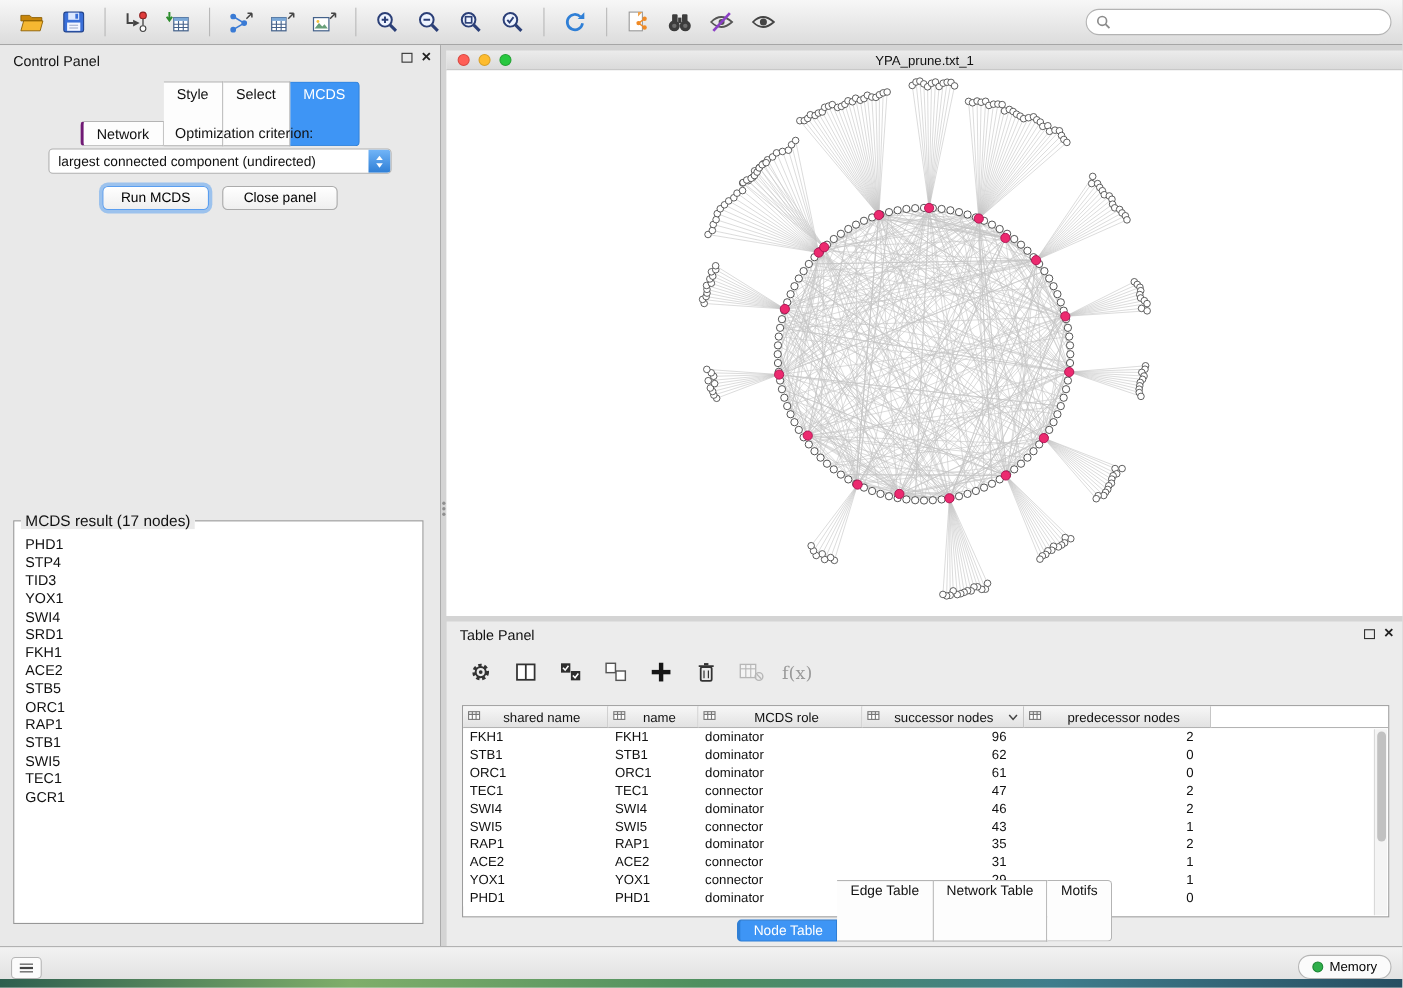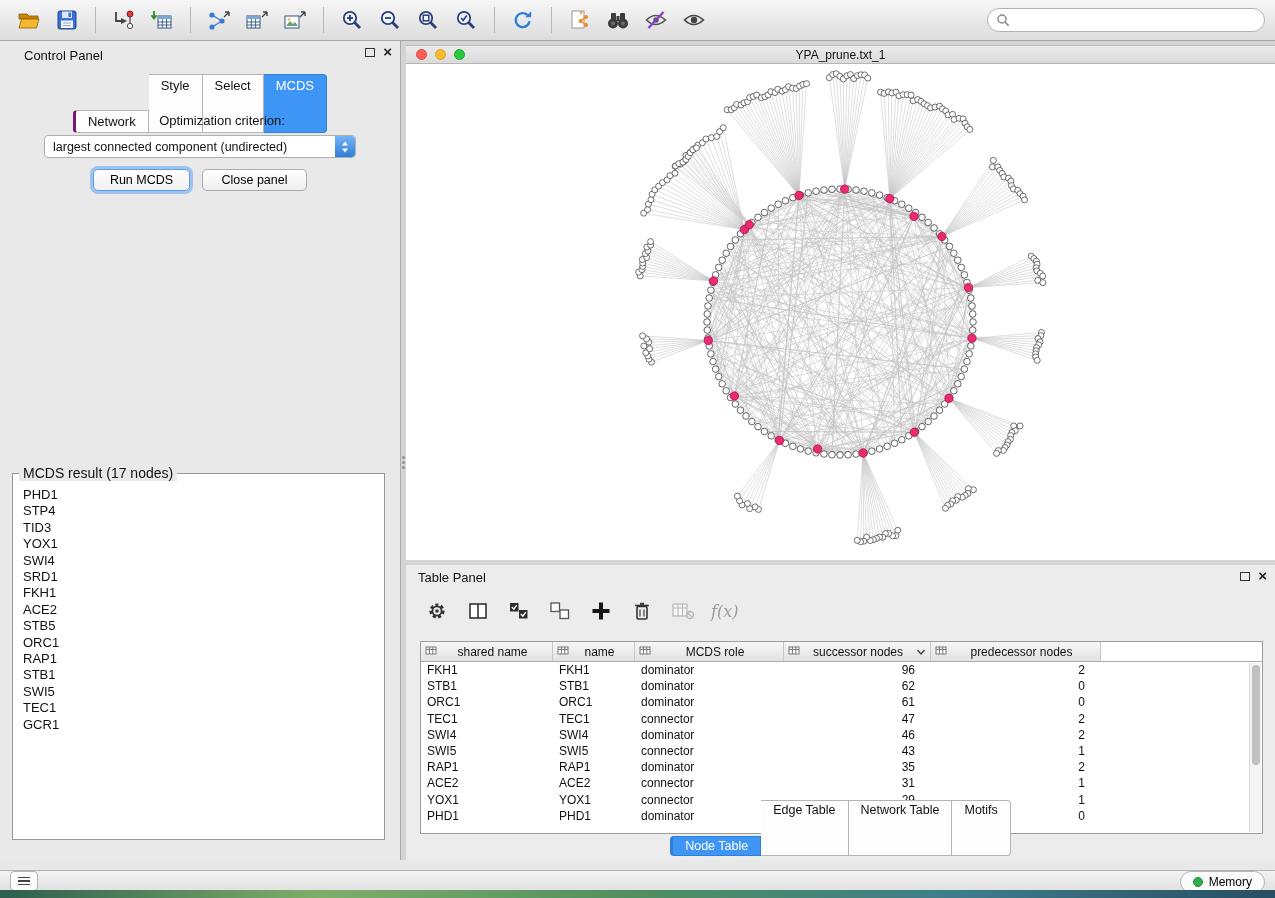--- a/index.html
+++ b/index.html
@@ -23,21 +23,21 @@
   .main { position:absolute; top:41px; left:0; right:0; height:819px; background:#d4d4d4; }
   .control-panel { position:absolute; left:0; top:0; width:401px; height:100%;
     background:#e9e9e9; border-right:1px solid #ababab; }
   .splitter { position:absolute; left:401px; top:0; width:5px; height:100%; background:#d4d4d4; }
   .grip { position:absolute; left:0; top:408px; width:5px; height:26px; display:flex;
     flex-direction:column; align-items:center; justify-content:center; gap:2px; }
   .grip i { width:3px; height:3px; background:#8f8f8f; border-radius:50%; }
   .right-area { position:absolute; left:406px; top:0; right:0; height:100%; background:#d4d4d4; }
 
   
-  .cp-header { position:relative; height:28px; padding:7px 24px 0; font-size:13px; }
+  .cp-header { position:relative; height:28px; padding:7px 12px 0; font-size:13px; }
   .win-icons { position:absolute; right:8px; top:6px; display:flex; gap:8px; align-items:center; }
   .float-ic { width:10px; height:9px; border:1.5px solid #333; display:inline-block; }
   .close-ic { font-size:15px; line-height:10px; font-weight:bold; color:#222; }
   .cp-tabs { position:absolute; top:33px; left:0; right:0; display:flex; justify-content:center; }
   .seg { background:#fdfdfd; border:1px solid #b4b4b4; border-left:none; padding:3px 12px;
     font-size:13px; color:#111; cursor:pointer; }
   .seg:first-child { border-left:3px solid #701a75; border-radius:4px 0 0 4px;margin-top:36px; }
   .seg:last-child { border-radius:0 4px 4px 0; }
   .seg.active { background:#3e95f5; border-color:#2f7fd6; color:#fff; }
   .opt-label { position:absolute; top:72px; left:0; right:0; text-align:center; font-size:13px;margin-left:44px; }
@@ -71,43 +71,43 @@
   .net-canvas { position:absolute; top:18px; left:0; right:0; bottom:0; background:#fff; }
   .net-canvas svg { display:block; }
 
   
   .table-panel { position:absolute; top:524px; left:0; right:0; bottom:0; background:#ececec; }
   .tp-header { position:relative; height:24px; padding:5px 12px 0; font-size:13px; }
   .tp-toolbar { position:absolute; top:26px; left:0; right:0; height:40px; display:flex;
     align-items:center; padding-left:18px; gap:15px; }
   .tp-tool { width:26px; height:26px; display:flex; align-items:center; justify-content:center;
     background:none; border:none; cursor:pointer; }
-  .fx { font-family:"DejaVu Serif", serif; font-style:italic; font-size:16px; color:#9a9a9a; }
+  .fx { font-family:"DejaVu Serif", serif; font-size:16px; color:#9a9a9a; }
   .table-wrap { position:absolute; top:76px; left:14px; right:12px; bottom:26px; background:#fff;
     border:1px solid #9c9c9c; overflow:hidden; }
   .thead { display:grid; grid-template-columns:132px 82px 149px 147px 170px 1fr; height:20px; }
   .th { display:flex; align-items:center; background:linear-gradient(#f7f7f7,#e2e2e2);
     border-right:1px solid #c6c6c6; border-bottom:1px solid #ababab; padding:0 4px; font-size:12px; }
   .th.filler { background:#fff; border-right:none; }
   .th-label { flex:1; text-align:center; white-space:nowrap; }
   .tbody { position:relative; }
   .trow { display:grid; grid-template-columns:132px 82px 149px 147px 170px 1fr; height:16.2px;
     align-items:center; background:#fff; }
   .tcell { font-size:12px; padding:0 6px; white-space:nowrap; }
   .tcell.c3, .tcell.c4 { text-align:right; padding-right:16px; }
   .vscroll { position:absolute; top:21px; right:1px; bottom:1px; width:12px; background:#f4f4f4;
     border-left:1px solid #d9d9d9; }
   .vthumb { position:absolute; top:2px; left:1.5px; width:8px; height:100px; background:#c1c1c1; border-radius:5px; }
   .tp-tabs { position:absolute; bottom:4px; left:0; right:0; display:flex; justify-content:center; }
   .tp-tabs .seg { padding:2px 12px; font-size:12.5px; }
 
   
-  .statusbar { position:absolute; left:0; right:0; bottom:8px; height:20px;
+  .statusbar { position:absolute; left:0; right:0; bottom:8px; height:30px;
     background:linear-gradient(#f2f2f2,#e2e2e2); border-top:1px solid #b2b2b2;
-    display:flex; align-items:flex-start; padding:0 10px; }
+    display:flex; align-items:flex-end; padding:0 10px; }
   .menu-btn { width:28px; height:20px; background:#fbfbfb; border:1px solid #b5b5b5; border-radius:4px;
     display:flex; flex-direction:column; align-items:center; justify-content:center; gap:2px; cursor:pointer; }
   .menu-btn i { width:12px; height:1.6px; background:#444; }
   .memory-btn { margin-left:auto; height:22px; background:#fbfbfb; border:1px solid #b5b5b5;
     border-radius:11px; display:flex; align-items:center; gap:6px; padding:0 12px; font-size:12px; cursor:pointer; }
   .mem-dot { width:10px; height:10px; border-radius:50%; background:#2faf4b; border:1px solid #1d8735; }
   .wallpaper { position:absolute; left:0; right:0; bottom:0; height:8px;
     background:linear-gradient(90deg,#2e5f4f,#7fae6a,#4f8f5f,#3f7d8c,#274e62); }
 </style>
 </head>

